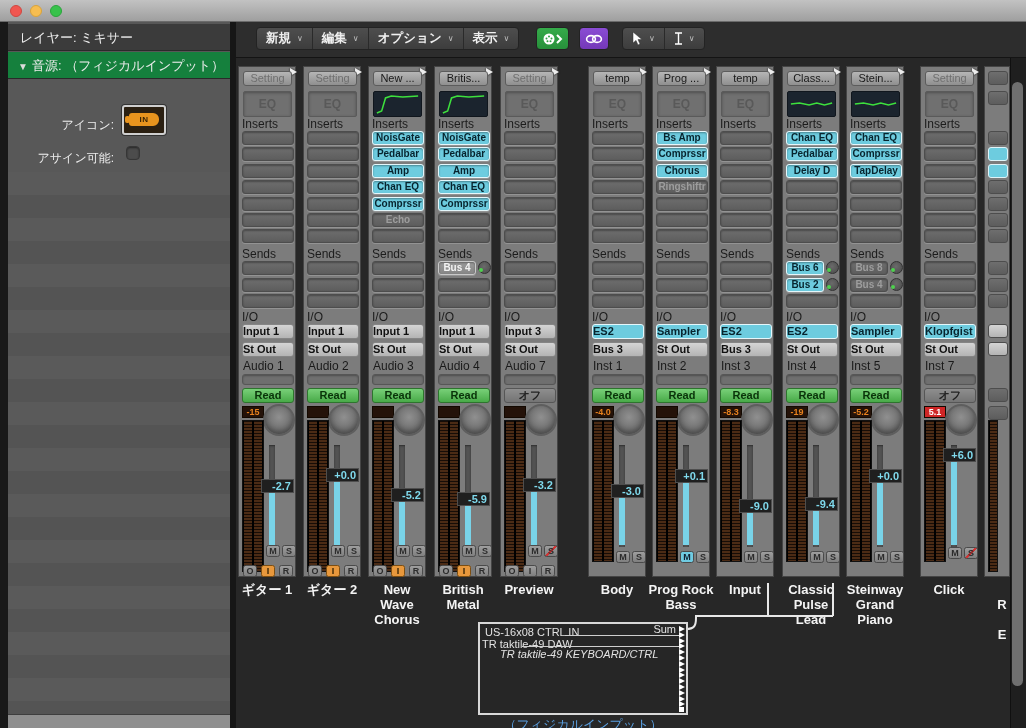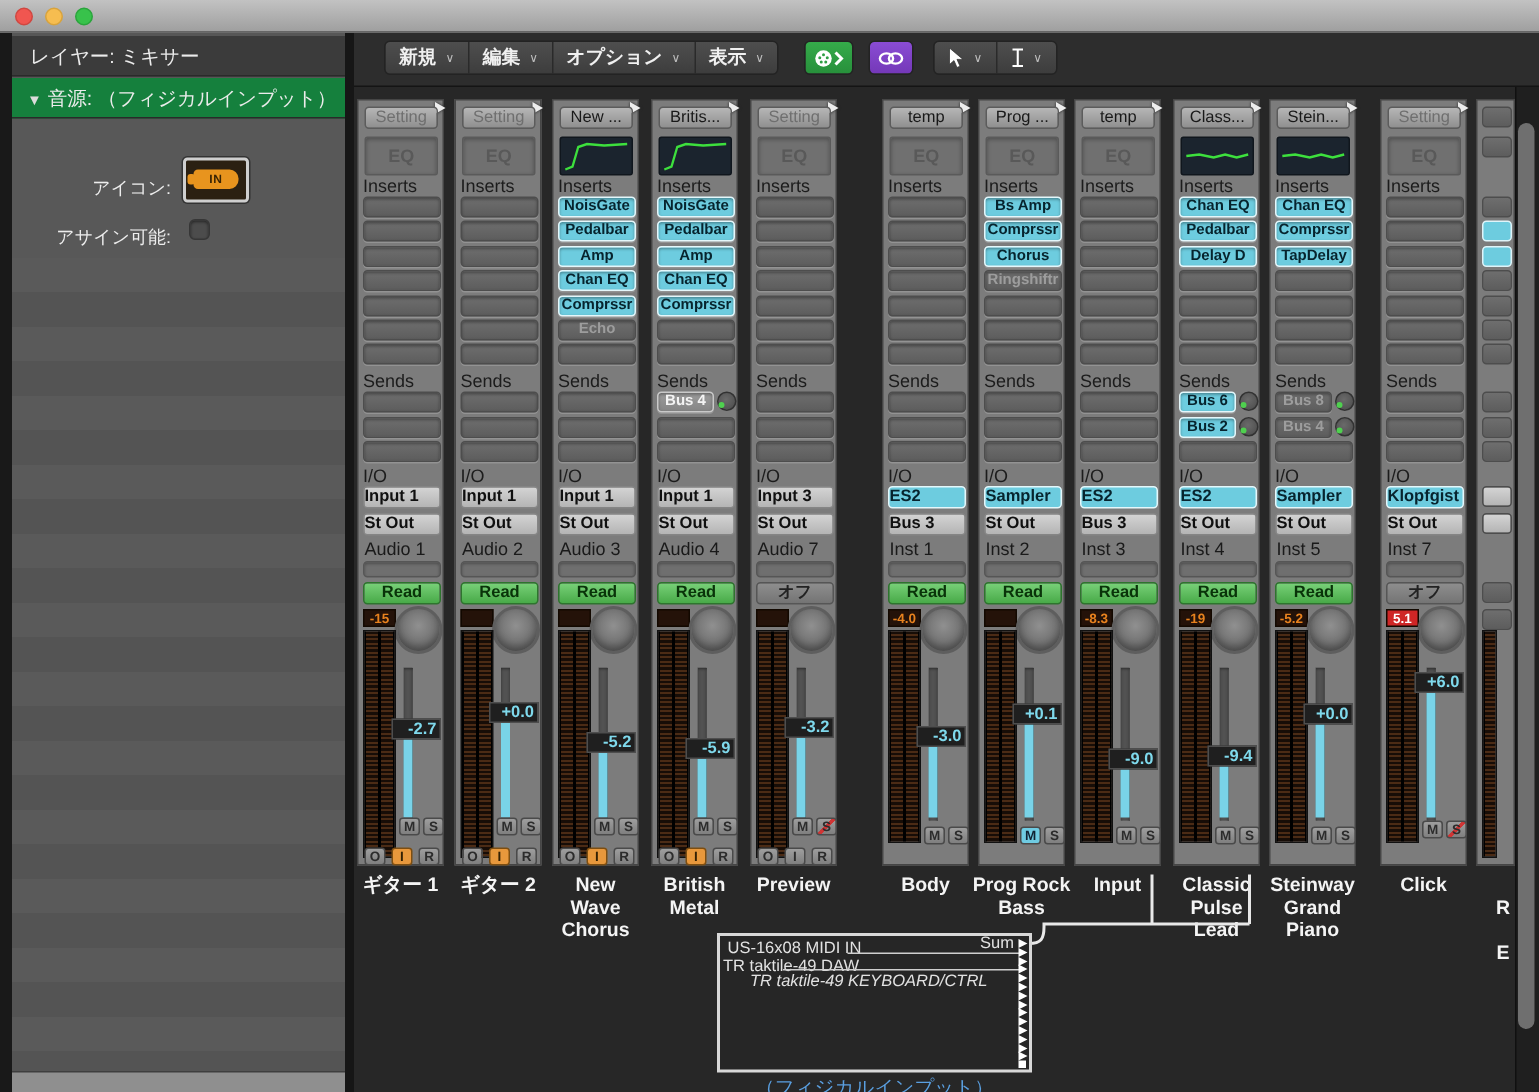--- a/index.html
+++ b/index.html
@@ -641,21 +641,21 @@
     <div class="striplabel" style="left: 908px;">Click</div>
   </div>
 
 <svg id="cables">
   <path d="M686,629 C694,629 696,626 696,618 L696,616 L833,616" fill="none" stroke="#e8e8e8" stroke-width="2"></path>
   <path d="M768,616 L768,583" fill="none" stroke="#e8e8e8" stroke-width="2"></path>
   <path d="M833,616 L833,583" fill="none" stroke="#e8e8e8" stroke-width="2"></path>
 </svg>
 
 <div id="pibox">
-  <div class="pitext" style="left:5px; top:2px;">US-16x08 MIDI IN</div>
+  <div class="pitext" style="left:5px; top:2px;">US-16x08 CTRL IN</div>
   <div class="pitext" style="left:20px; top:24px;font-style:italic;">TR taktile-49 KEYBOARD/CTRL</div>
   <div class="pitext" style="left:2px; top:14px;">TR taktile-49 DAW</div>
   <div class="pitext" style="right:10px; top:-1px;">Sum</div>
   <div class="piline" style="left:85px; top:11px; width:118px;"></div>
   <div class="piline" style="left:42px; top:22px; width:161px;"></div>
 </div>
 <div id="pi-square"></div>
 <div id="pi-caption">（フィジカルインプット）</div>
 
 <div id="partial-strip">

